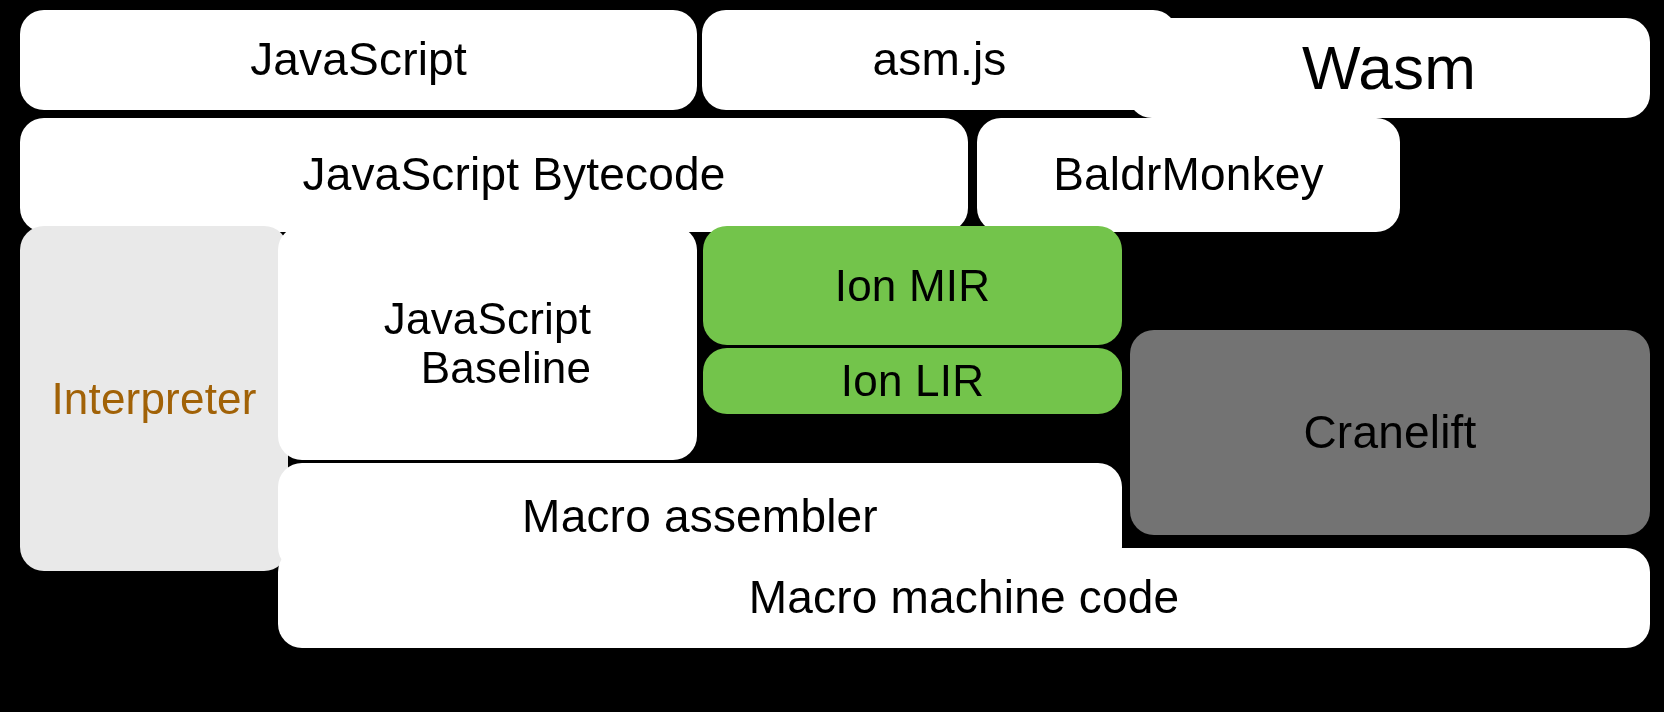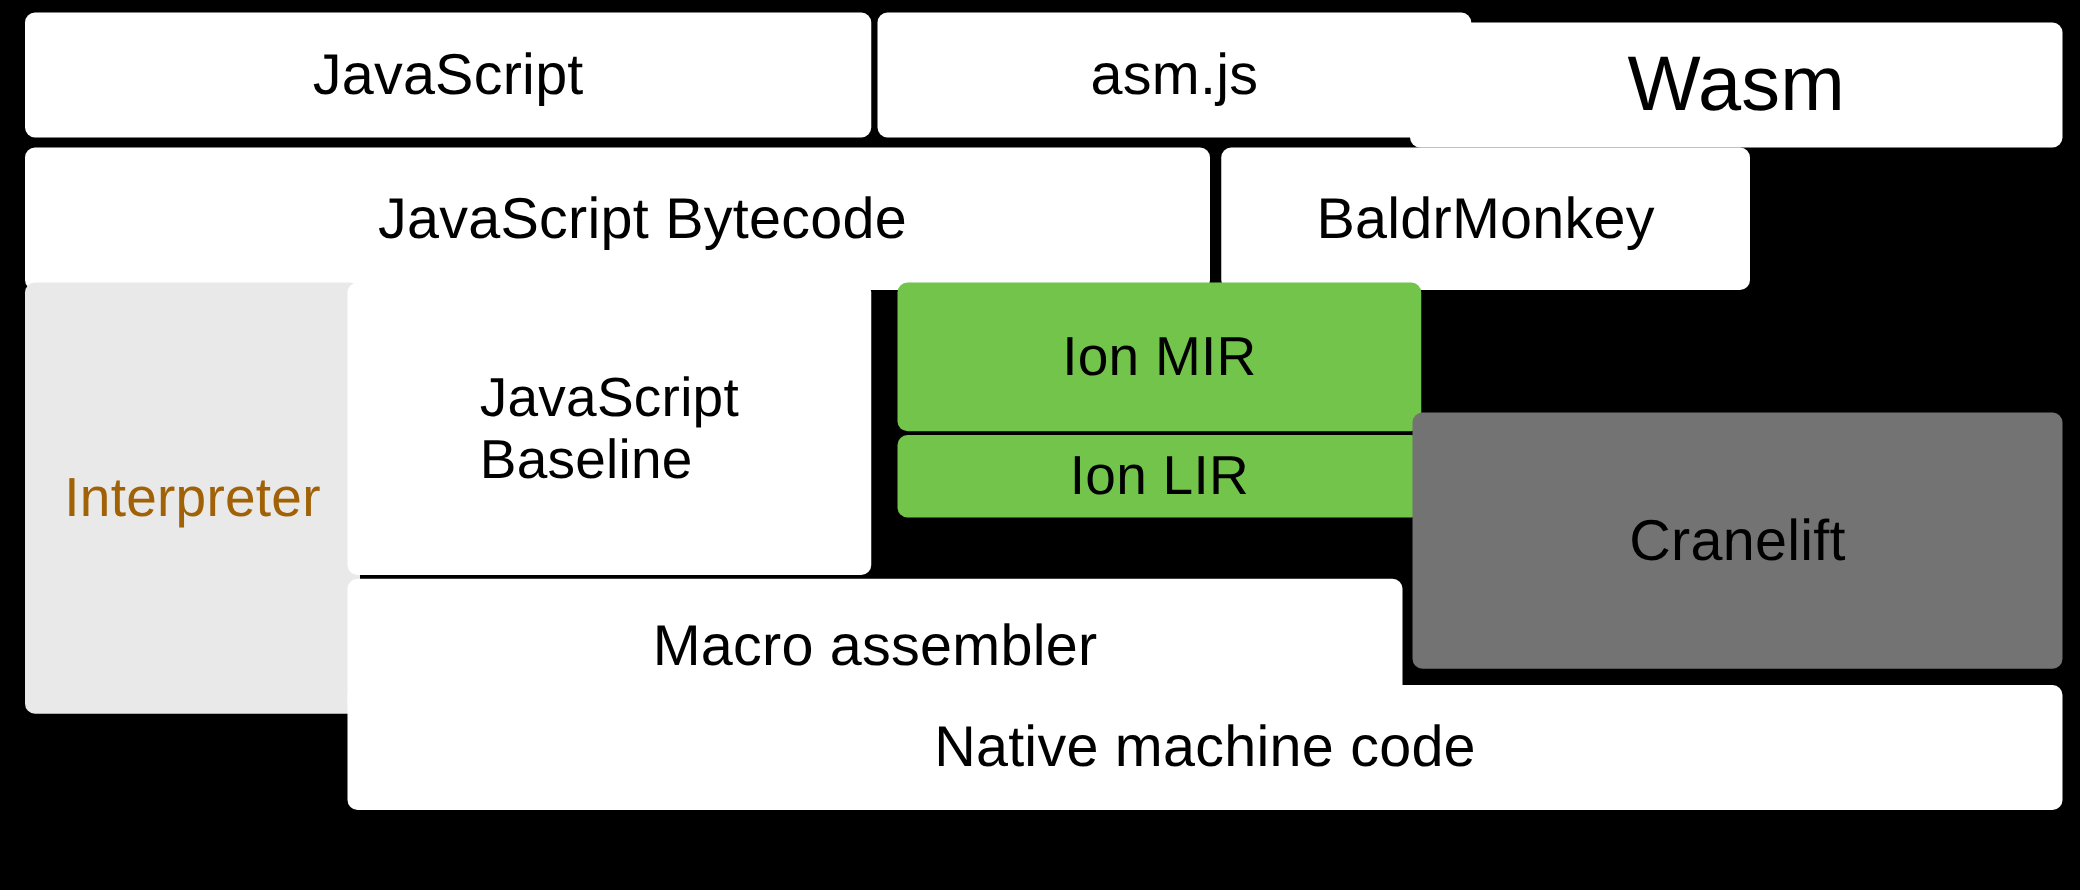--- a/index.html
+++ b/index.html
@@ -18,46 +18,46 @@
     width: 1664px;
     height: 712px;
     background: #000000;
   }
   .node {
     position: absolute;
     box-sizing: border-box;
     display: flex;
     align-items: center;
     justify-content: center;
-    text-align: left;
-    border-radius: 8px;
+    text-align: right;
+    border-radius: 24px;
     color: #000000;
     font-size: 44px;
     line-height: 1.12;
     font-weight: 400;
     letter-spacing: 0.2px;
     white-space: pre-line;
     user-select: none;
   }
   .node.fill-white  { background: #ffffff; }
   .node.fill-grey   { background: #e9e9e9; }
-  .node.fill-green  { background: #73c council; margin-left: 15px; }
+  .node.fill-green  { background: #73c council; }
   .node.fill-green  { background: #73c44b; }
   .node.fill-pink   { background: #737373; }
 </style>
 </head>
 <body>
 
 <div id="stack-diagram" style="background: rgb(0, 0, 0);">
     <div class="node fill-white" style="left: 20px; top: 10px; width: 677px; height: 100px; font-size: 46px; color: rgb(0, 0, 0);">JavaScript</div>
     <div class="node fill-white" style="left: 702px; top: 10px; width: 475px; height: 100px; font-size: 46px; color: rgb(0, 0, 0);">asm.js</div>
     <div class="node fill-white" style="left: 1128px; top: 18px; width: 522px; height: 100px; font-size: 62px; color: rgb(0, 0, 0);">Wasm</div>
     <div class="node fill-white" style="left: 20px; top: 118px; width: 948px; height: 114px; font-size: 46px; color: rgb(0, 0, 0); padding-left: 40px;">JavaScript Bytecode</div>
     <div class="node fill-white" style="left: 977px; top: 118px; width: 423px; height: 114px; font-size: 46px; color: rgb(0, 0, 0);">BaldrMonkey</div>
     <div class="node fill-grey" style="left: 20px; top: 226px; width: 268px; height: 345px; font-size: 44px; color: #a16207;">Interpreter</div>
     <div class="node fill-white" style="left: 278px; top: 226px; width: 419px; height: 234px; font-size: 44px; color: rgb(0, 0, 0);">JavaScript
 Baseline</div>
     <div class="node fill-green" style="left: 703px; top: 226px; width: 419px; height: 119px; font-size: 44px; color: rgb(0, 0, 0);">Ion MIR</div>
     <div class="node fill-green" style="left: 703px; top: 348px; width: 419px; height: 66px; font-size: 44px; color: rgb(0, 0, 0);">Ion LIR</div>
     <div class="node fill-pink" style="left: 1130px; top: 330px; width: 520px; height: 205px; font-size: 46px; color: rgb(0, 0, 0);">Cranelift</div>
     <div class="node fill-white" style="left: 278px; top: 463px; width: 844px; height: 108px; font-size: 46px; color: rgb(0, 0, 0);">Macro assembler</div>
-    <div class="node fill-white" style="left: 278px; top: 548px; width: 1372px; height: 100px; font-size: 46px; color: rgb(0, 0, 0);">Native machine code</div>
+    <div class="node fill-white" style="left: 278px; top: 548px; width: 1372px; height: 100px; font-size: 46px; color: rgb(0, 0, 0);">Macro machine code</div>
   </div>
 
 </body></html>

